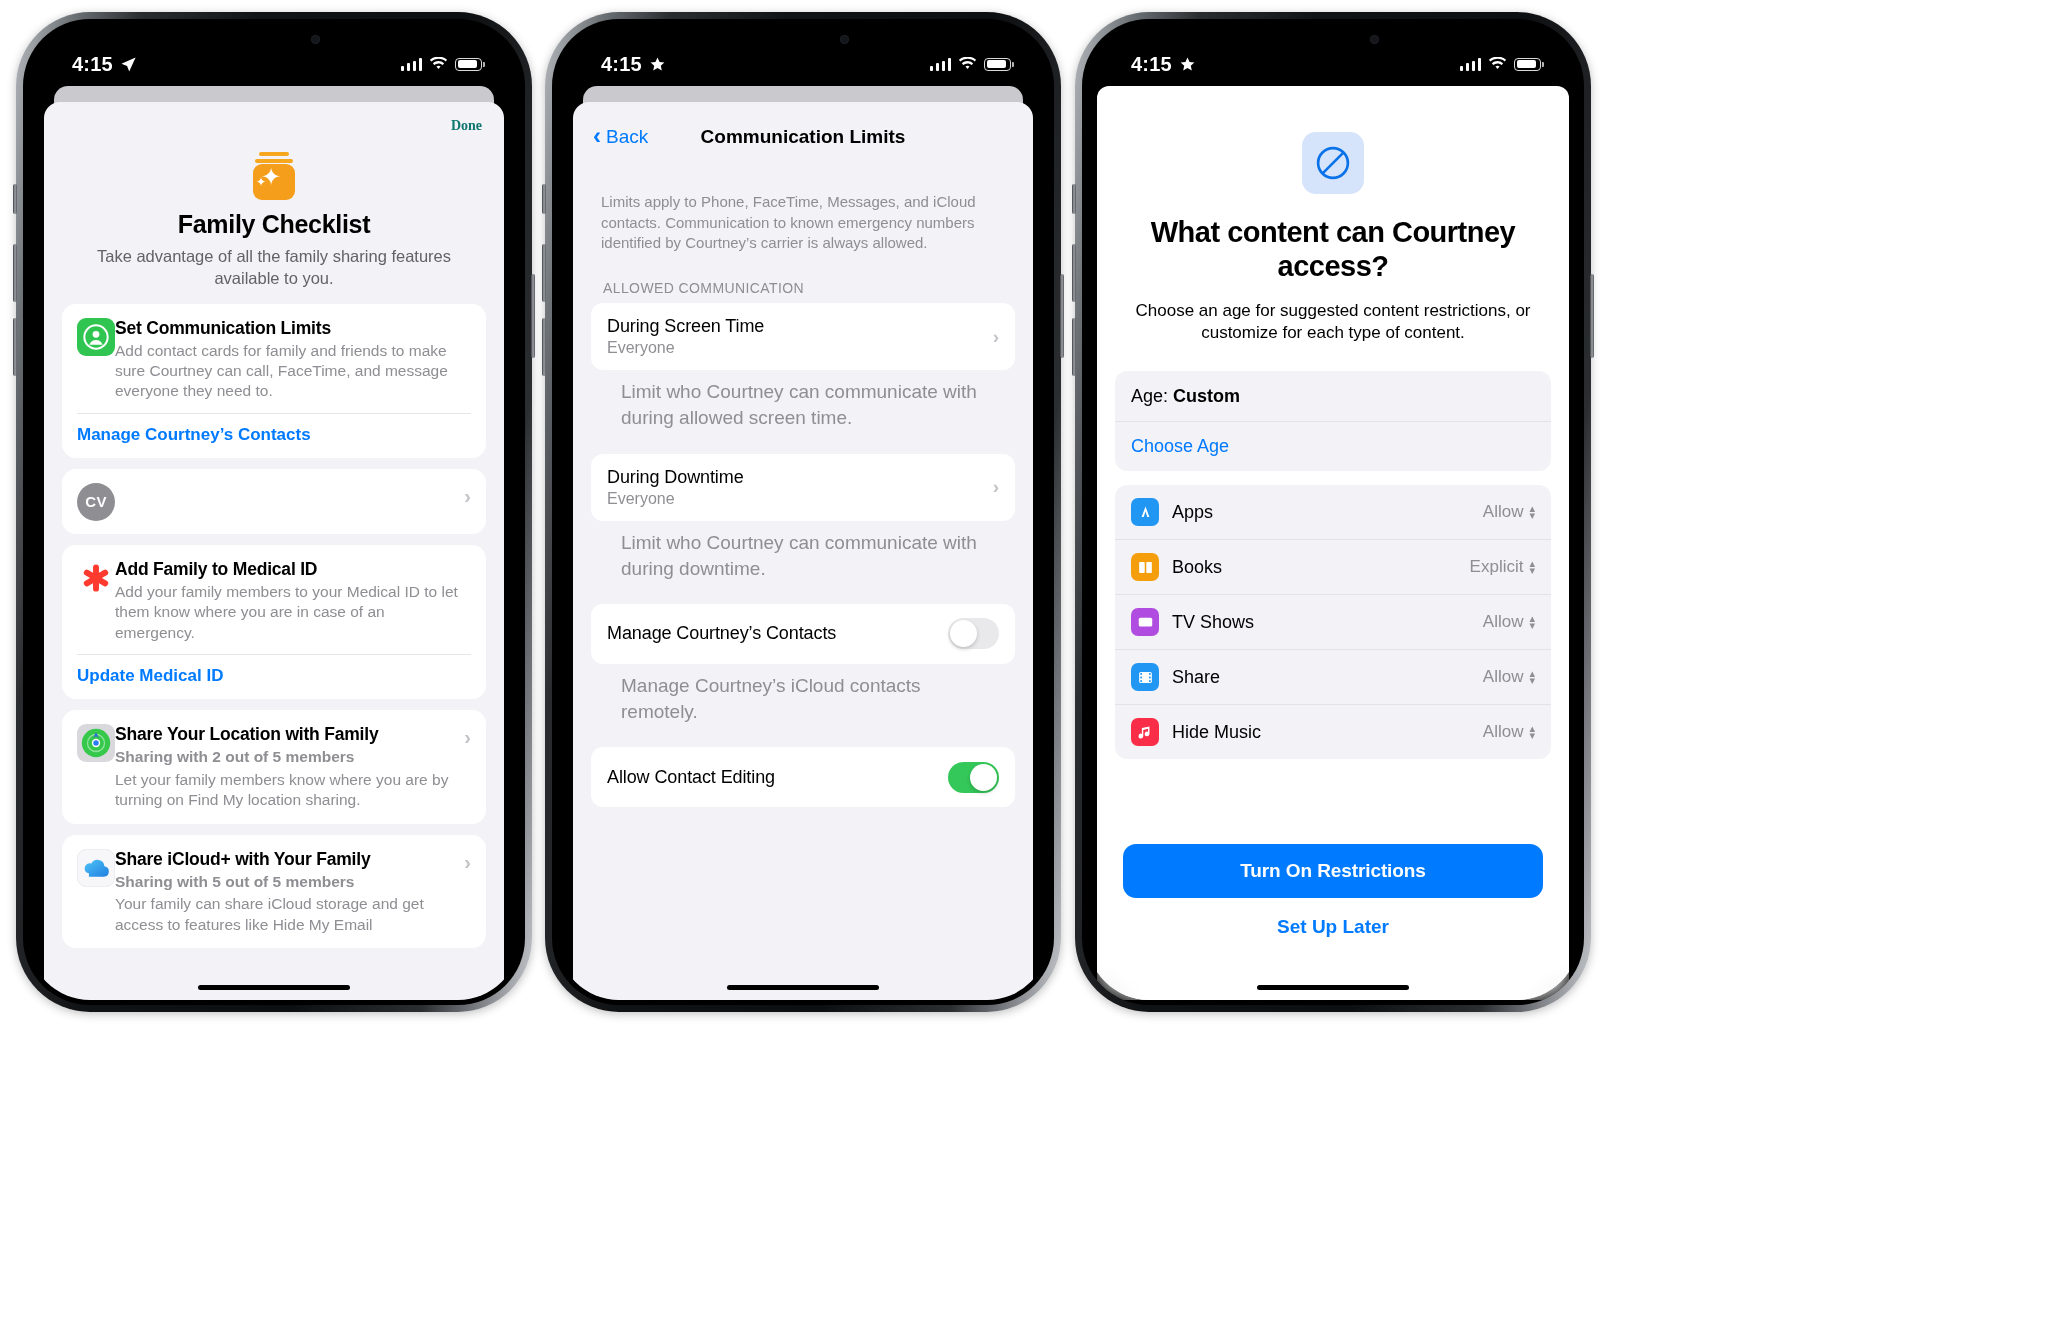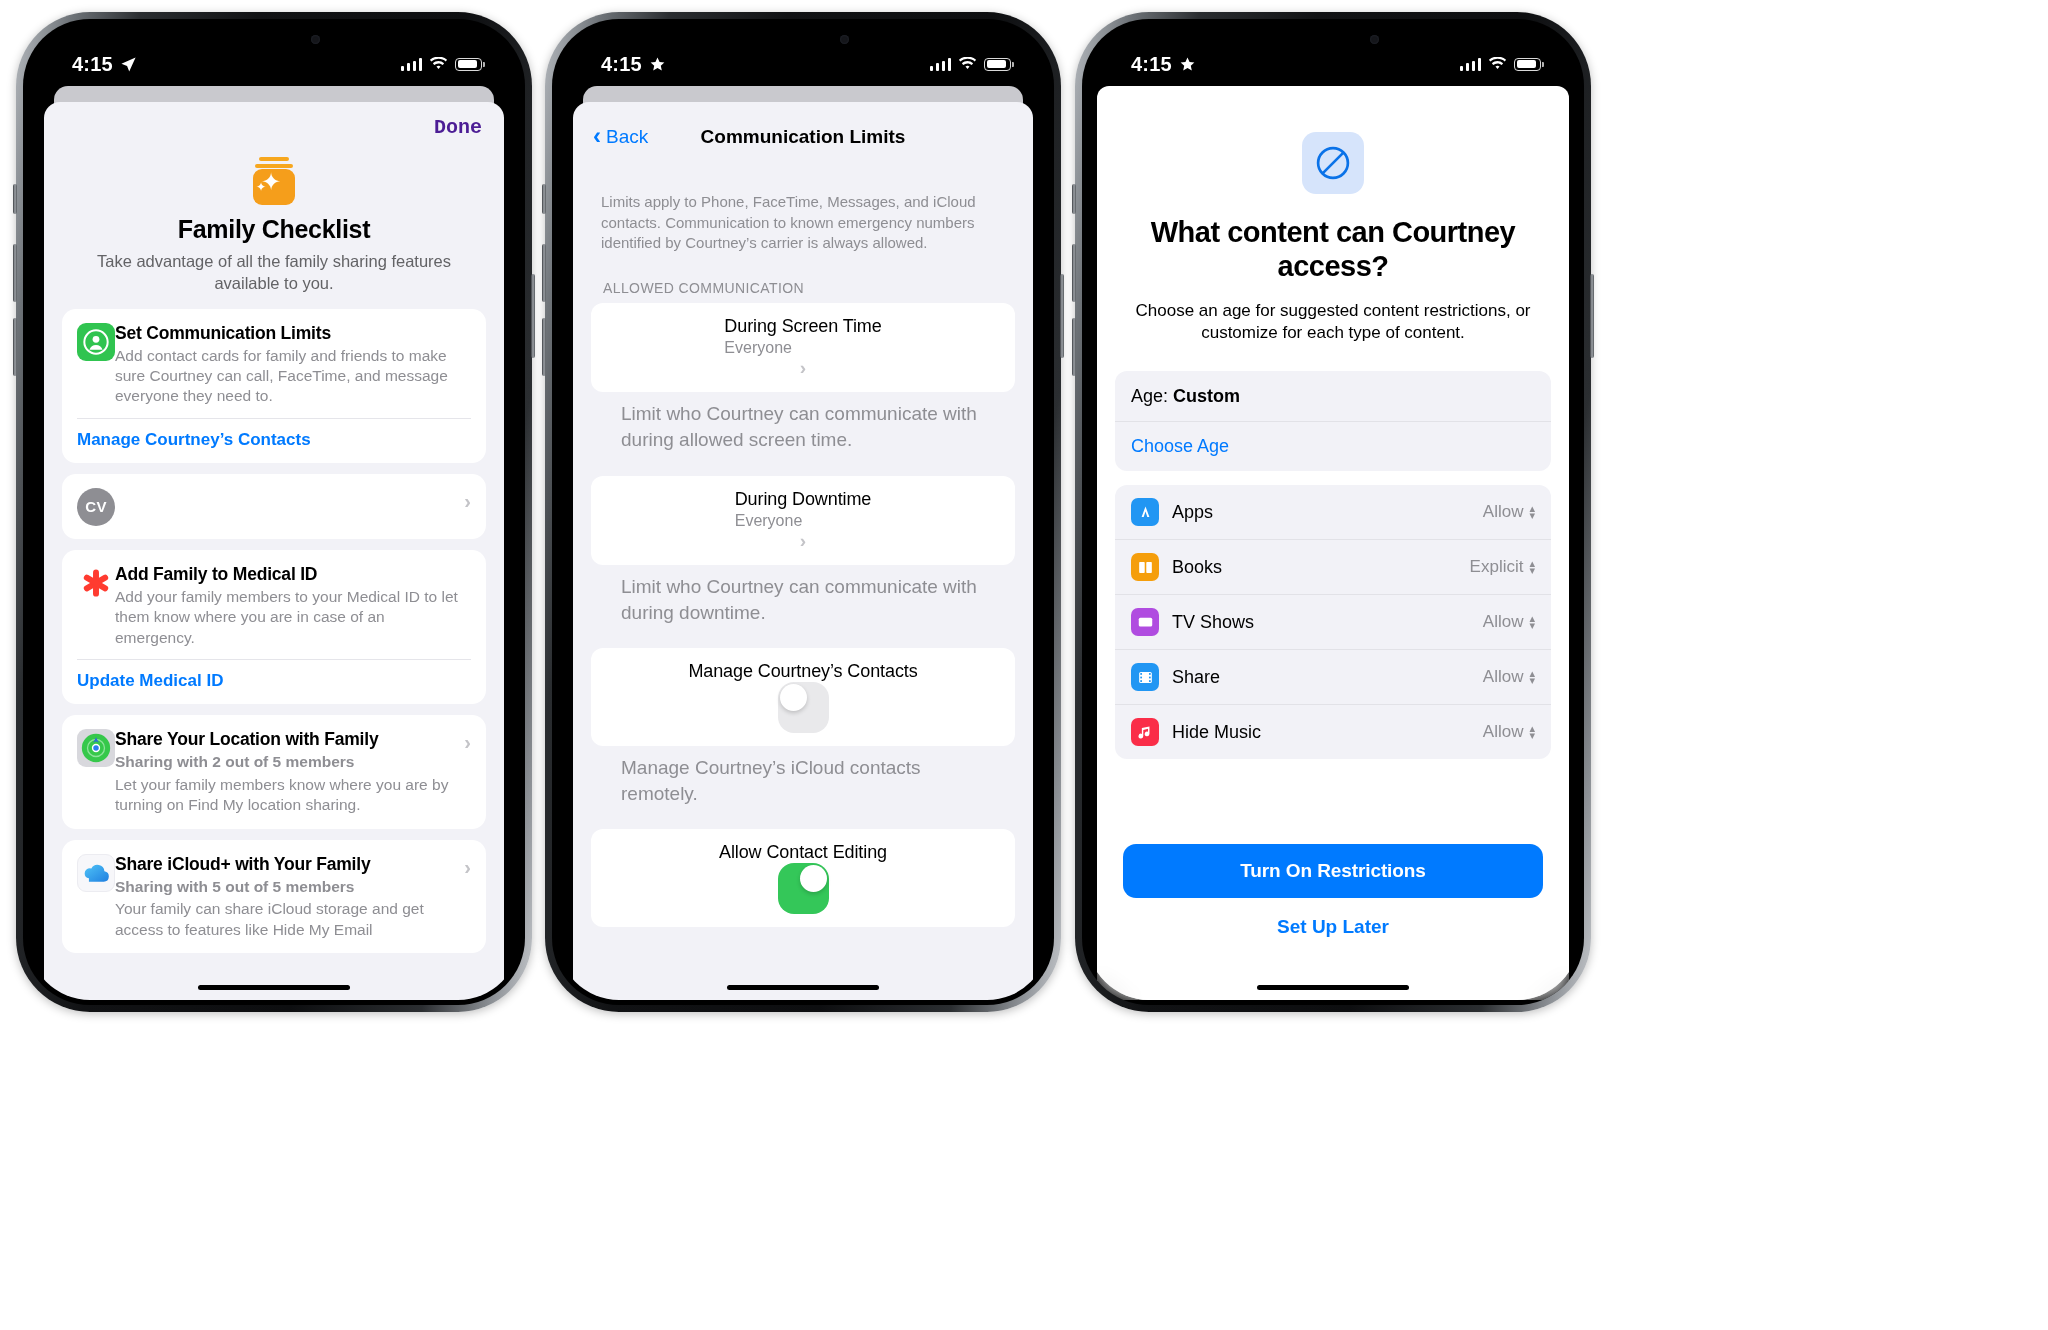--- a/index.html
+++ b/index.html
@@ -88,21 +88,21 @@
   .sheet.plain { background:#ffffff; }
   .sheet.full { left:10px; right:10px; top:62px; border-radius:12px 12px 0 0;}
 
   .home-ind {
     position:absolute; bottom:10px; left:50%; transform:translateX(-50%);
     width:152px; height:5px; border-radius:3px; background:#000; z-index:55;
   }
 
   
   .p1-topbar { padding:14px 22px 0; text-align:right; }
-  .done-btn { color:#4c1d95; font-size:20px; font-weight:600; background:none;border:none;cursor:pointer;font-family:Liberation Mono, monospace; }
+  .done-btn { color:#0f766e; font-size:14px; font-weight:600; background:none;border:none;cursor:pointer;font-family:Liberation Serif, serif; }
   .p1-hero { text-align:center; padding:16px 30px 2px; }
   .hero-icon { width:50px; height:50px; margin:0 auto 10px; position:relative; }
   .hero-icon .bx { position:absolute; left:4px; right:4px; bottom:0; top:14px; background:#f59e1b; border-radius:9px; }
   .hero-icon .ln1 { position:absolute; left:6px; right:6px; top:9px; height:3.5px; background:#f7a71e; border-radius:2px;}
   .hero-icon .ln2 { position:absolute; left:10px; right:10px; top:2px; height:3.5px; background:#f7a71e; border-radius:2px;}
   .hero-icon .sp { position:absolute; color:#fff; font-size:24px; left:12px; top:15px; line-height:1;}
   .hero-icon .sp2 { position:absolute; color:#fff; font-size:12px; left:7px; top:26px; line-height:1;}
   .p1-title { font-size:25px; font-weight:700; color:#000; letter-spacing:-0.3px; }
   .p1-sub { font-size:16.5px; color:#636366; line-height:1.32; margin-top:7px; }
 
@@ -119,21 +119,21 @@
   .avatar-cv { width:38px;height:38px;border-radius:50%;background:#8e8e93;color:#fff;font-size:15px;font-weight:700;display:flex;align-items:center;justify-content:center;letter-spacing:0.3px;}
 
   
   .nav { display:flex; align-items:center; padding:16px 20px 0; position:relative; height:54px;}
   .nav-back { display:flex;align-items:center;gap:5px;color:#007aff;font-size:19px;font-weight:400;cursor:pointer;}
   .nav-back .ch { font-size:24px; font-weight:600; line-height:0.8; margin-top:-2px;}
   .nav-title { position:absolute; left:0; right:0; text-align:center; font-size:19px; font-weight:700; color:#000; pointer-events:none;}
   .blurb { padding:36px 28px 0; font-size:15px; color:#8e8e93; line-height:1.38;}
   .sec-hd { padding:26px 30px 7px; font-size:14px; color:#8e8e93; letter-spacing:0.4px;}
   .row-grp { margin:0 18px; }
-  .row { background:#fff; border-radius:12px; padding:13px 16px; display:flex; align-items:center; justify-content:space-between; min-height:60px;flex-direction:column;}
+  .row { background:#fff; border-radius:12px; padding:13px 16px; display:flex; align-items:center; justify-content:space-between; min-height:60px;}
   .row-t { font-size:18px; color:#000; letter-spacing:-0.1px;}
   .row-s { font-size:16px; color:#8e8e93; margin-top:2px;}
   .row-chev { color:#c4c4c8; font-size:19px; font-weight:600;}
   .foot { padding:9px 30px 0; font-size:19px; color:#8e8e93; line-height:1.38;}
   .gap { height:22px; }
   .toggle { width:51px; height:31px; border-radius:16px; position:relative; flex:0 0 51px;}
   .toggle.off { background:#e9e9eb; }
   .toggle.on { background:#34c759; }
   .toggle .knob { position:absolute; top:2px; width:27px;height:27px;border-radius:50%;background:#fff;box-shadow:0 2px 4px rgba(0,0,0,0.18);}
   .toggle.off .knob { left:2px; }

